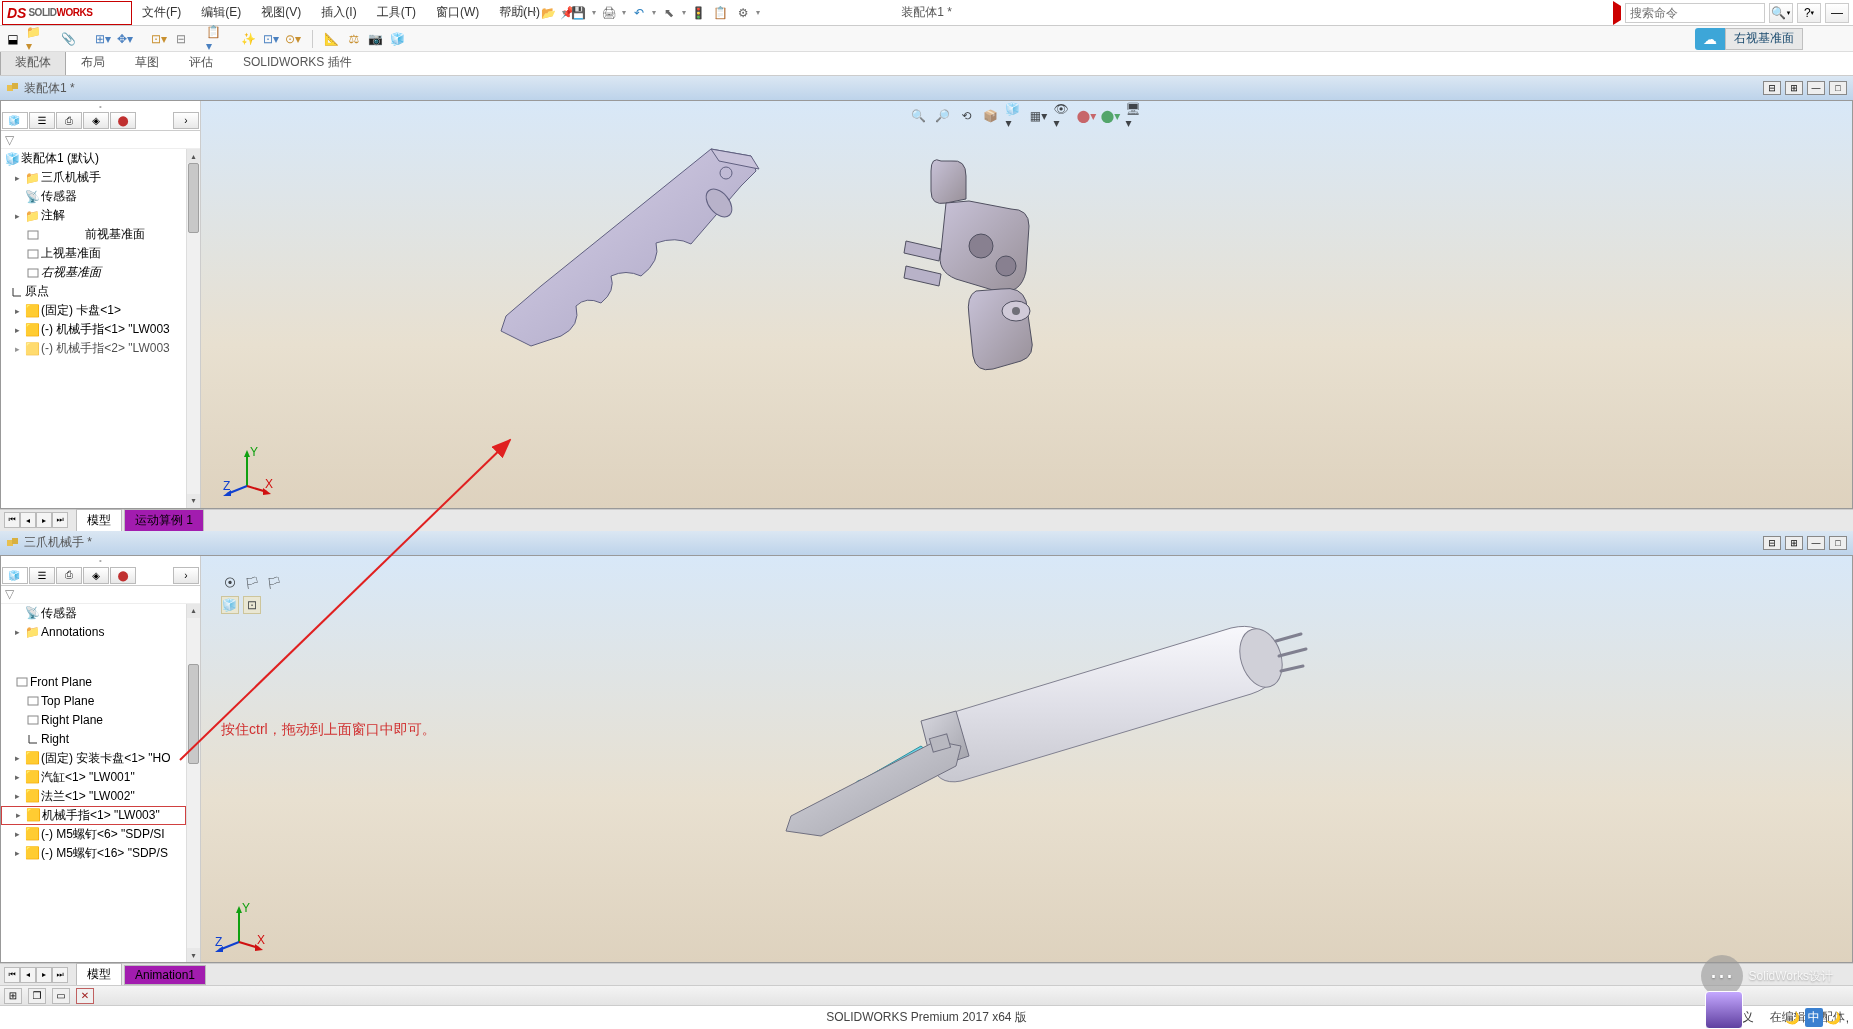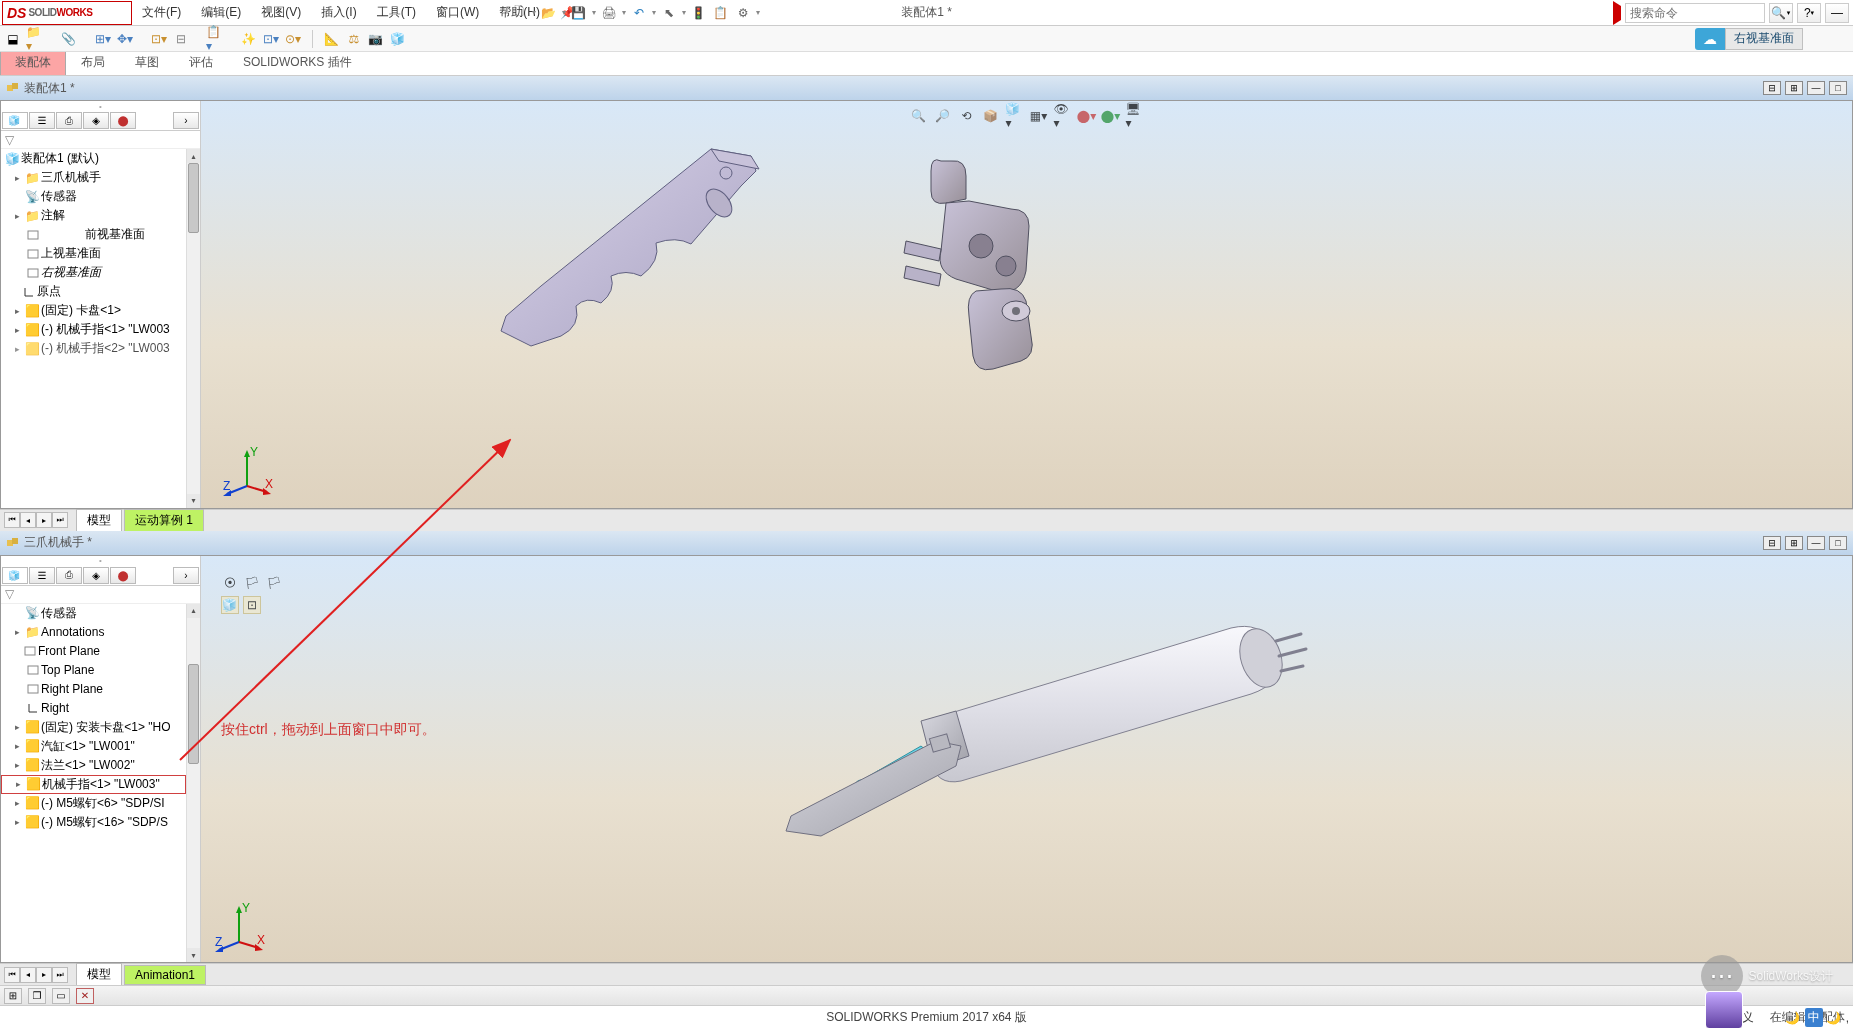--- a/index.html
+++ b/index.html
@@ -24,21 +24,21 @@
 
 .toolbar2 { height: 26px; background: #f8f8f8; border-bottom: 1px solid #ddd; display: flex; align-items: center; padding: 0 4px; gap: 4px; position: relative; }
 .tb-icon { width: 18px; height: 18px; display: inline-flex; align-items: center; justify-content: center; }
 .upload-btn { position: absolute; right: 50px; display: flex; align-items: center; }
 .upload-cloud { width: 30px; height: 22px; background: #3da6d8; border-radius: 3px 0 0 3px; display: flex; align-items: center; justify-content: center; color: #fff; font-size: 14px; }
 .upload-text { height: 22px; padding: 0 8px; background: #e8e8e8; border: 1px solid #c0c0c0; display: flex; align-items: center; color: #1a4a6e; }
 
 
 .cmd-tabs { height: 24px; background: #fff; border-bottom: 1px solid #ccc; display: flex; align-items: flex-end; }
 .cmd-tab { padding: 4px 14px; color: #555; border: 1px solid transparent; border-bottom: none; cursor: pointer; }
-.cmd-tab.active { border-color: #aaa; background: #fca5a5; border-radius: 3px 3px 0 0; }
+.cmd-tab.active { border-color: #aaa; background: #e5e5e5; border-radius: 3px 3px 0 0; }
 
 
 .doc-area { position: absolute; top: 76px; left: 0; right: 0; bottom: 24px; display: flex; flex-direction: column; }
 
 
 .doc-tabbar { height: 24px; background: linear-gradient(#dbe7f3,#bdd3ea); display: flex; align-items: center; padding: 0 6px; position: relative; }
 .doc-tab-label { display: flex; align-items: center; gap: 4px; color: #555; }
 .assy-icon { width: 14px; height: 14px; display: inline-block; }
 .win-ctrls { position: absolute; right: 6px; display: flex; gap: 4px; }
 .win-btn { width: 18px; height: 14px; border: 1px solid #888; background: #eee; font-size: 9px; display: flex; align-items: center; justify-content: center; }
@@ -60,21 +60,21 @@
 .tree-row .ico { width: 16px; display: flex; align-items: center; justify-content: center; }
 .tree-row.highlight { border: 1px solid #d04040; }
 .viewport { flex: 1; position: relative; background: linear-gradient(180deg,#d8e8f8 0%,#e8e0d0 60%,#ded2be 100%); overflow: hidden; }
 .hud-bar { position: absolute; top: 6px; left: 50%; transform: translateX(-50%); display: flex; gap: 6px; align-items: center; background: rgba(255,255,255,0); }
 .hud-ico { width: 18px; height: 18px; display: flex; align-items: center; justify-content: center; opacity: 0.7; }
 
 
 .bottom-tabs { height: 22px; background: #e8e8e8; border-top: 1px solid #ccc; display: flex; align-items: center; padding-left: 4px; }
 .nav-btns { display: flex; gap: 0; margin-right: 8px; }
 .nav-btn { width: 16px; height: 16px; border: 1px solid #bbb; background: #f4f4f4; font-size: 8px; display: flex; align-items: center; justify-content: center; }
-.btab { padding: 2px 10px; border: 1px solid #bbb; background: #bef264; margin-right: 2px; }
+.btab { padding: 2px 10px; border: 1px solid #bbb; background: #a21caf; margin-right: 2px; }
 .btab.active { background: #fff; font-weight: 500; }
 
 
 .task-row { height: 20px; background: linear-gradient(#f4f4f4,#e4e4e4); border-top: 1px solid #ccc; display: flex; align-items: center; padding-left: 4px; gap: 6px; }
 .task-ic { width: 18px; height: 16px; border: 1px solid #bbb; background: #f0f0f0; display: flex; align-items: center; justify-content: center; font-size: 10px; }
 .task-ic.close { border-color: #c06060; color: #a02020; }
 
 
 .statusbar { position: absolute; bottom: 0; left: 0; right: 0; height: 24px; background: #fff; border-top: 1px solid #ccc; display: flex; align-items: center; padding: 0 8px; color: #444; justify-content: center; }
 .status-right { position: absolute; right: 8px; display: flex; align-items: center; gap: 16px; }
@@ -247,21 +247,21 @@
               <span>上视基准面</span>
             </div>
           <div class="tree-row" style="padding-left:24px;font-style:italic;">
               <span class="ico">
                 <svg width="12" height="12">
                   <rect class="ico-plane" x="1" y="2" width="10" height="8"></rect>
                 </svg>
               </span>
               <span>右视基准面</span>
             </div>
-          <div class="tree-row" style="padding-left:20px;">
+          <div class="tree-row" style="padding-left:8px;">
               <span class="ico">
                 <svg width="12" height="12">
                   <path class="ico-origin" d="M2 10 L2 2 M2 10 L10 10"></path>
                 </svg>
               </span>
               <span>原点</span>
             </div>
           <div class="tree-row" style="padding-left:14px;">
               <span class="exp">▸</span>
               <span class="ico">🟨</span>
@@ -391,21 +391,21 @@
         <div class="fm-tree-inner">
           <div class="tree-row" style="padding-left:24px;">
               <span class="ico">📡</span>
               <span>传感器</span>
             </div>
           <div class="tree-row" style="padding-left:14px;">
               <span class="exp">▸</span>
               <span class="ico">📁</span>
               <span>Annotations</span>
             </div>
-          <div class="tree-row" style="padding-left:21px;">
+          <div class="tree-row" style="padding-left:13px;margin-top:31px;">
               <span class="ico">
                 <svg width="12" height="12">
                   <rect class="ico-plane" x="1" y="2" width="10" height="8"></rect>
                 </svg>
               </span>
               <span>Front Plane</span>
             </div>
           <div class="tree-row" style="padding-left:24px;">
               <span class="ico">
                 <svg width="12" height="12">

